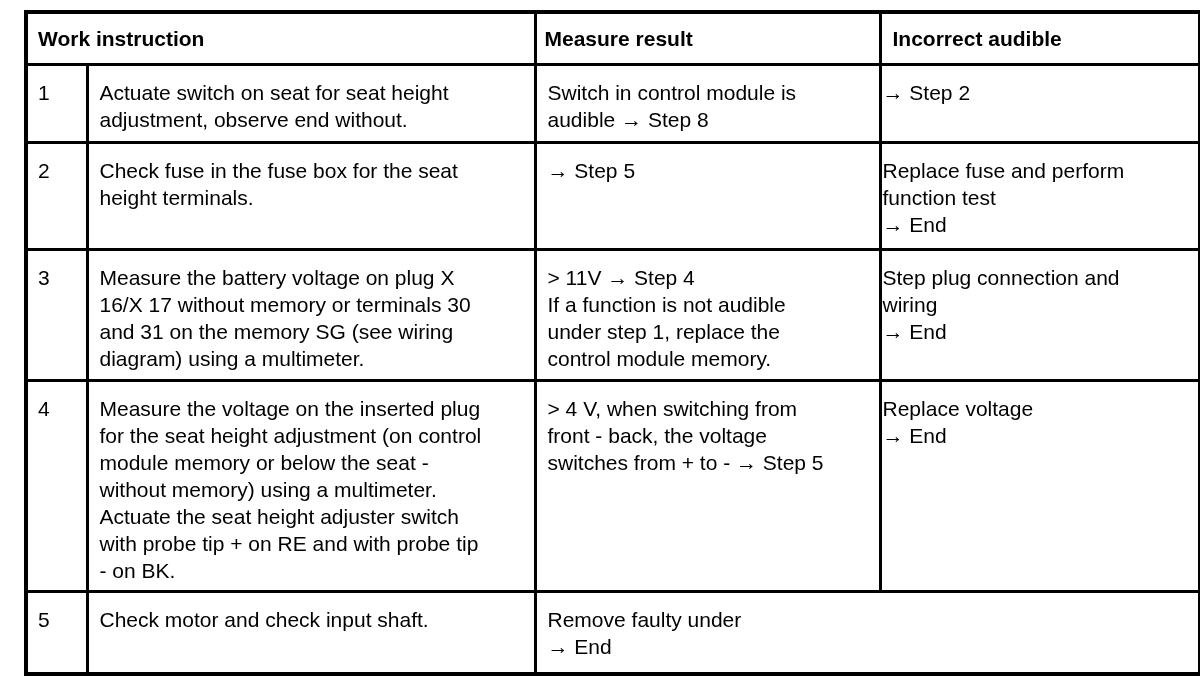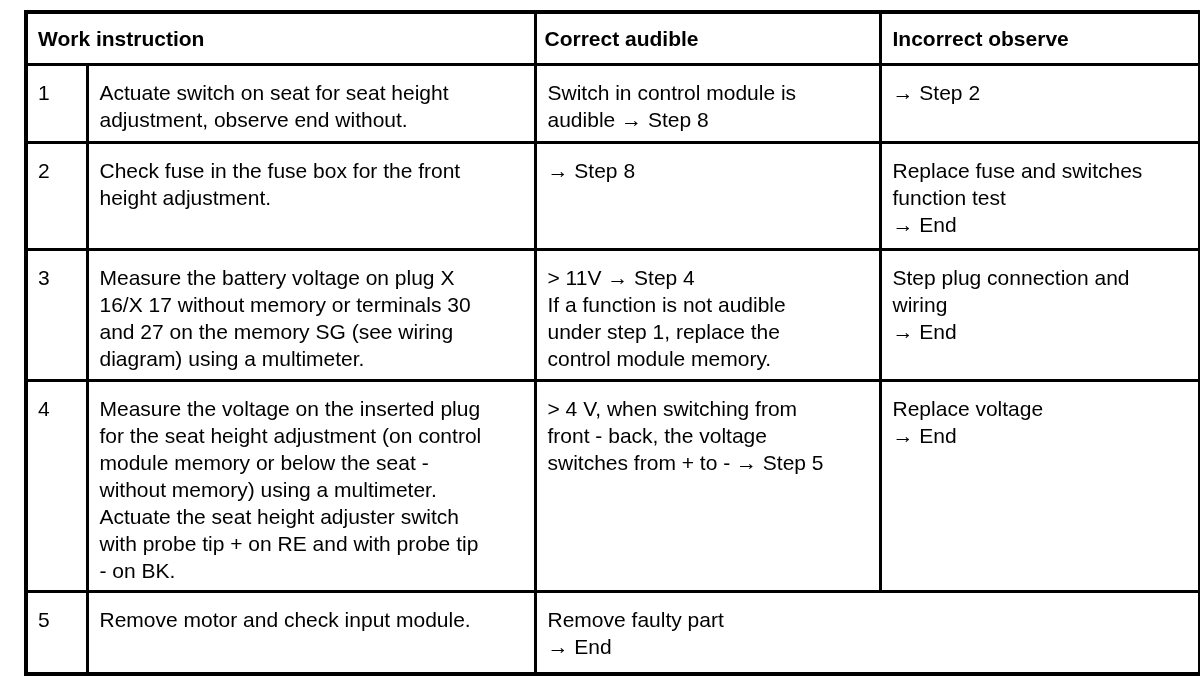--- a/index.html
+++ b/index.html
@@ -46,21 +46,21 @@
     font-weight: bold;
     white-space: normal;
   }
   th.h-work  { padding: 4px 10px 4px 10px; }
   th.h-correct { text-align: center; padding: 4px 8px; }
   th.h-incorrect { padding: 4px 8px 4px 11px; }
 
   td.c-step       { padding: 13px 4px 6px 10px; }
   td.c-instr      { padding: 13px 38px 6px 11px; }
   td.c-correct    { padding: 13px 36px 6px 11px; }
-  td.c-incorrect  { padding: 13px 24px 6px 11px; }
+  td.c-incorrect  { padding: 13px 24px 6px 1px; }
   td.c-span       { padding: 13px 24px 6px 11px; }
 
   tr.hdr  { height: 52px; }
   tr.r0   { height: 78px; }
   tr.r1   { height: 107px; }
   tr.r2   { height: 131px; }
   tr.r3   { height: 205px; }
   tr.r4   { height: 83px; }
 </style>
 </head>
@@ -70,58 +70,58 @@
   <table class="wi-table">
     <colgroup>
       <col style="width:61px">
       <col style="width:448px">
       <col style="width:345px">
       <col style="width:320px">
     </colgroup>
     <tbody>
         <tr class="hdr">
       <th class="h-work" colspan="2">Work instruction</th>
-      <th class="h-correct">Correct audible</th>
-      <th class="h-incorrect">Incorrect observe</th>
+      <th class="h-correct">Measure result</th>
+      <th class="h-incorrect">Incorrect audible</th>
     </tr>
 
     <tr class="r0">
       <td class="c-step">1</td>
       <td class="c-instr">Actuate switch on seat for seat height adjustment, observe end without.</td>
       <td class="c-correct">Switch in control module is audible → Step 8</td>
       <td class="c-incorrect">→ Step 2</td>
     </tr>
 
     <tr class="r1">
       <td class="c-step">2</td>
-      <td class="c-instr">Check fuse in the fuse box for the front height adjustment.</td>
-      <td class="c-correct">→ Step 8</td>
-      <td class="c-incorrect">Replace fuse and switches function test
+      <td class="c-instr">Check fuse in the fuse box for the seat height terminals.</td>
+      <td class="c-correct">→ Step 5</td>
+      <td class="c-incorrect">Replace fuse and perform function test
 → End</td>
     </tr>
 
     <tr class="r2">
       <td class="c-step">3</td>
-      <td class="c-instr">Measure the battery voltage on plug X 16/X 17 without memory or terminals 30 and 27 on the memory SG (see wiring diagram) using a multimeter.</td>
+      <td class="c-instr">Measure the battery voltage on plug X 16/X 17 without memory or terminals 30 and 31 on the memory SG (see wiring diagram) using a multimeter.</td>
       <td class="c-correct">&gt; 11V → Step 4
 If a function is not audible under step 1, replace the control module memory.</td>
       <td class="c-incorrect">Step plug connection and wiring
 → End</td>
     </tr>
 
     <tr class="r3">
       <td class="c-step">4</td>
       <td class="c-instr">Measure the voltage on the inserted plug for the seat height adjustment (on control module memory or below the seat - without memory) using a multimeter. Actuate the seat height adjuster switch with probe tip + on RE and with probe tip
 - on BK.</td>
       <td class="c-correct">&gt; 4 V, when switching from front - back, the voltage switches from + to - → Step 5</td>
       <td class="c-incorrect">Replace voltage
 → End</td>
     </tr>
 
     <tr class="r4">
       <td class="c-step">5</td>
-      <td class="c-instr">Remove motor and check input module.</td>
-      <td class="c-span" colspan="2">Remove faulty part
+      <td class="c-instr">Check motor and check input shaft.</td>
+      <td class="c-span" colspan="2">Remove faulty under
 → End</td>
     </tr>
   </tbody>
     </table>
 </div>
 
 </body></html>

